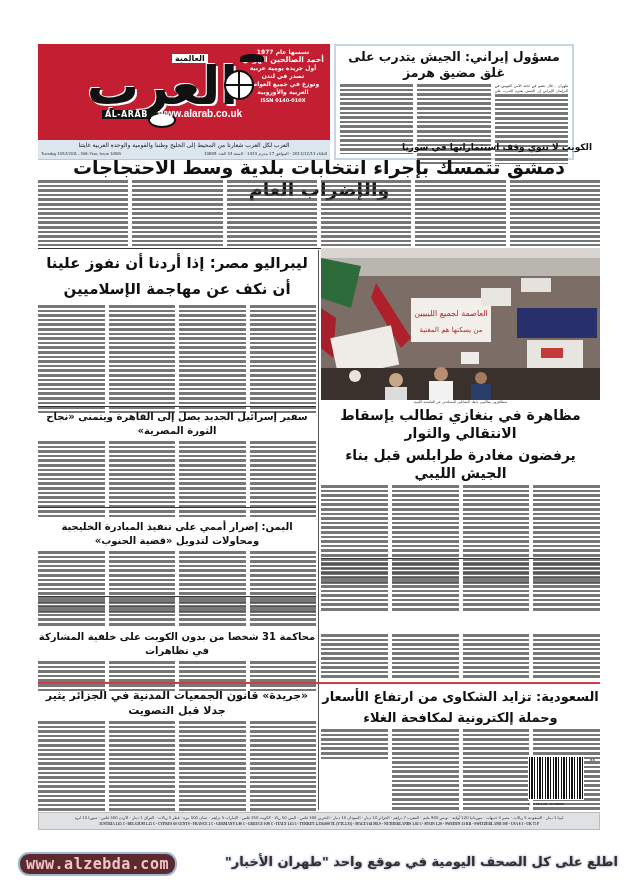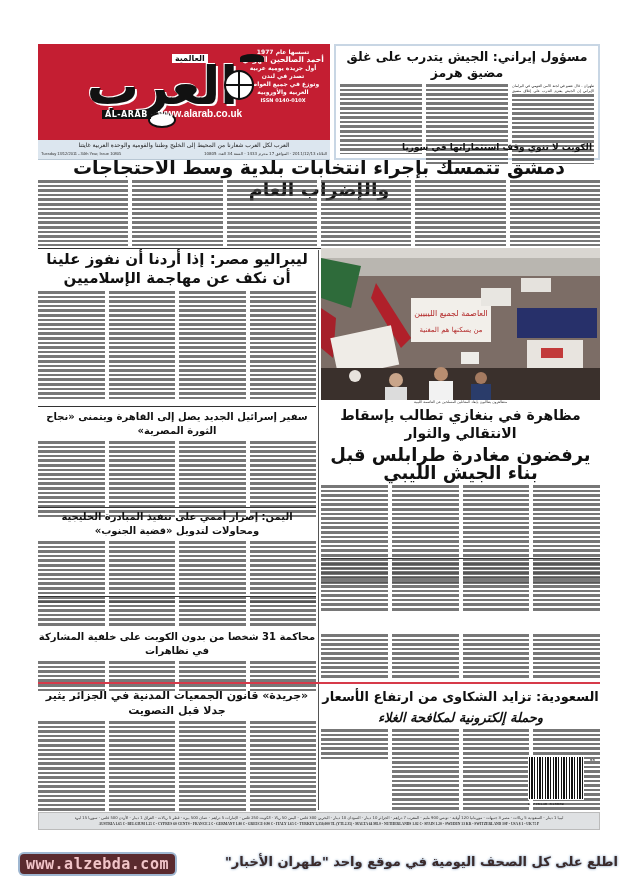--- a/index.html
+++ b/index.html
@@ -22,21 +22,21 @@
   .alarab-tag { position: absolute; left: 64px; top: 66px; background: #111; color: #fff; font-size: 8px; font-weight: bold; padding: 0 3px; letter-spacing: .5px; }
   .website { position: absolute; left: 120px; top: 64px; color: #fff; font-size: 10px; font-weight: bold; font-family: "Liberation Sans", sans-serif; }
   .ornament { position: absolute; left: 120px; top: 4px; width: 24px; height: 8px; border-radius: 50% 50% 0 0; background: #111; }
 
   .slogan-bar { position: absolute; left: 0; top: 96px; width: 292px; height: 20px; background: #dce6ef; border-bottom: 1px solid #b8c7d4; }
   .slogan { position: absolute; left: 0; right: 0; top: 1px; text-align: center; font-size: 6px; direction: rtl; color: #222; }
   .date-en { position: absolute; left: 3px; top: 11px; font-size: 4px; color: #333; font-family: "Liberation Sans", sans-serif; }
   .date-ar { position: absolute; right: 3px; top: 11px; font-size: 4px; color: #333; direction: rtl; }
 
   
-  .top-box { position: absolute; left: 296px; top: 0; width: 266px; height: 116px; border: 2px solid #c8d6e4; padding: 3px 4px; direction: rtl; }
+  .top-box { position: absolute; left: 296px; top: 0; width: 240px; height: 116px; border: 2px solid #c8d6e4; padding: 3px 4px; direction: rtl; }
   .hl { font-weight: bold; color: #111; direction: rtl; text-align: center; letter-spacing: -0.3px; }
   .top-box .hl { font-size: 12.5px; line-height: 16px; }
 
   
   .cols { display: flex; direction: rtl; gap: 4px; }
   .col { flex: 1; }
   .txt { font-size: 3.6px; line-height: 5.2px; color: #222; text-align: justify; direction: rtl; overflow: hidden; }
   .lines { background: repeating-linear-gradient(to bottom, #4a4a4a 0, #4a4a4a 2.6px, transparent 2.6px, transparent 4.6px); opacity: .75; }
 
   .kicker { position: absolute; right: 8px; top: 98px; font-size: 9px; font-weight: bold; direction: rtl; color: #111; }
@@ -51,21 +51,21 @@
 
   .block { position: absolute; }
   .block .hl { margin-bottom: 3px; }
   .barcode { position: absolute; width: 56px; height: 44px; background: repeating-linear-gradient(to right, #111 0, #111 1px, #fff 1px, #fff 2px, #111 2px, #111 4px, #fff 4px, #fff 5px, #111 5px, #111 6px, #fff 6px, #fff 8px); border: 1px solid #fff; }
   .barcode-num { position: absolute; font-size: 4px; color: #111; font-family: "Liberation Mono", monospace; }
   .price-bar { position: absolute; left: 0; top: 768px; width: 562px; height: 18px; background: #dfe1e3; border: 1px solid #bbb; }
   .price-ar { font-size: 3.8px; text-align: center; direction: rtl; color: #333; margin-top: 2px; }
   .price-en { font-size: 3.6px; text-align: center; color: #333; font-family: "Liberation Serif", serif; font-weight: bold; margin-top: 2px; }
 
   .banner { position: absolute; left: 0; top: 850px; width: 632px; height: 26px; }
-  .banner .site { position: absolute; left: 20px; top: 4px; background: #5a2a2e; color: #f1c4c8; font-family: "DejaVu Sans Mono", monospace; font-weight: bold; font-size: 15px; padding: 1px 6px; border-radius: 4px; letter-spacing: 0.5px; box-shadow: 0 0 0 2px #9fb7d1; }
+  .banner .site { position: absolute; left: 20px; top: 4px; background: #5a2a2e; color: #f1c4c8; font-family: "DejaVu Sans Mono", monospace; font-weight: bold; font-size: 15px; padding: 1px 6px; border-radius: 9px; letter-spacing: 0.5px; box-shadow: 0 0 0 2px #9fb7d1; }
   .banner .promo { position: absolute; right: 14px; top: 4px; color: #3a2a2a; font-weight: bold; font-size: 13px; direction: rtl; text-shadow: 0 0 3px #9fb7d1, 0 0 2px #9fb7d1; }
 </style>
 </head>
 <body>
 
 <div class="page">
 
   <div class="masthead">
     <div class="founder">
       <div>تسسها عام 1977</div>
@@ -111,21 +111,21 @@
     <div class="col lines"></div>
       <div class="col lines"></div>
       <div class="col lines"></div>
     <div class="col lines"></div>
       <div class="col lines"></div>
       <div class="col lines"></div>
   </div>
   <div class="rule" style="top:204px;"></div>
 
   <div class="block" style="left:0; top:206px; width:278px; height:154px;">
-    <div class="hl" style="font-size:15px; line-height:19px;">ليبراليو مصر: إذا أردنا أن نفوز علينا أن نكف عن مهاجمة الإسلاميين</div>
+    <div class="hl" style="font-size:15px; line-height:26px;">ليبراليو مصر: إذا أردنا أن نفوز علينا أن نكف عن مهاجمة الإسلاميين</div>
     <div class="cols" style="height:110px;">
       <div class="col lines"></div>
         <div class="col lines"></div>
         <div class="col lines"></div>
         <div class="col lines"></div>
     </div>
   </div>
   <div class="vrule" style="left:280px; top:206px; height:560px;"></div>
 
   <div class="photo">
@@ -153,42 +153,42 @@
         <rect x="108" y="133" width="24" height="19" fill="#f2f2f2"></rect>
       <circle cx="160" cy="130" r="6" fill="#a47a60"></circle>
         <rect x="150" y="136" width="20" height="16" fill="#2a3c6a"></rect>
       <circle cx="34" cy="128" r="6" fill="#e8e3dd"></circle>
     </svg>
   </div>
   <div class="caption">متظاهرون يطالبون بإبعاد المقاتلين المسلحين عن العاصمة الليبية</div>
 
   <div class="block" style="left:283px; top:362px; width:279px;">
     <div class="hl" style="font-size:14px; line-height:18px; margin-bottom:4px;">مظاهرة في بنغازي تطالب بإسقاط الانتقالي والثوار</div>
-    <div class="hl" style="font-size:18px; line-height:18px;">يرفضون مغادرة طرابلس قبل بناء الجيش الليبي</div>
+    <div class="hl" style="font-size:14px; line-height:18px;">يرفضون مغادرة طرابلس قبل بناء الجيش الليبي</div>
     <div class="cols" style="height:100px; margin-top:2px;">
       <div class="col lines"></div>
         <div class="col lines"></div>
         <div class="col lines"></div>
         <div class="col lines"></div>
     </div>
   </div>
 
   <div class="rule" style="top:362px; width:278px;"></div>
   <div class="block" style="left:0; top:366px; width:278px; height:96px;">
     <div class="hl" style="font-size:10px; line-height:14px;">سفير إسرائيل الجديد يصل إلى القاهرة ويتمنى «نجاح الثورة المصرية»</div>
     <div class="cols" style="height:76px;">
       <div class="col lines"></div>
         <div class="col lines"></div>
         <div class="col lines"></div>
         <div class="col lines"></div>
     </div>
   </div>
 
   <div class="rule" style="top:463px; width:278px;"></div>
-  <div class="block" style="left:0; top:466px; width:278px; height:74px;">
+  <div class="block" style="left:0; top:476px; width:278px; height:74px;">
     <div class="hl" style="font-size:10px; line-height:14px;">اليمن: إصرار أممي على تنفيذ المبادرة الخليجية ومحاولات لتدويل «قضية الجنوب»</div>
     <div class="cols" style="height:64px;">
       <div class="col lines"></div>
         <div class="col lines"></div>
         <div class="col lines"></div>
         <div class="col lines"></div>
     </div>
   </div>
 
   <div class="rule" style="left:283px; top:514px; width:279px;"></div>
@@ -231,21 +231,21 @@
     <div class="cols" style="height:100px;">
       <div class="col lines"></div>
         <div class="col lines"></div>
         <div class="col lines"></div>
         <div class="col lines"></div>
     </div>
   </div>
 
   <div class="block" style="left:283px; top:644px; width:279px; height:120px;">
     <div class="hl" style="font-size:13px; line-height:17px; margin-bottom:4px;">السعودية: تزايد الشكاوى من ارتفاع الأسعار</div>
-    <div class="hl" style="font-size:13px; line-height:17px;font-style:italic;">وحملة إلكترونية لمكافحة الغلاء</div>
+    <div class="hl" style="font-size:13px; line-height:17px;">وحملة إلكترونية لمكافحة الغلاء</div>
     <div class="cols" style="height:82px;">
       <div class="col lines"></div>
         <div class="col lines"></div>
         <div class="col lines"></div>
       <div class="col" style="position:relative;">
         <div class="lines" style="height:30px;"></div>
       </div>
     </div>
   </div>
   <div class="barcode" style="left:490px; top:712px;"></div>

